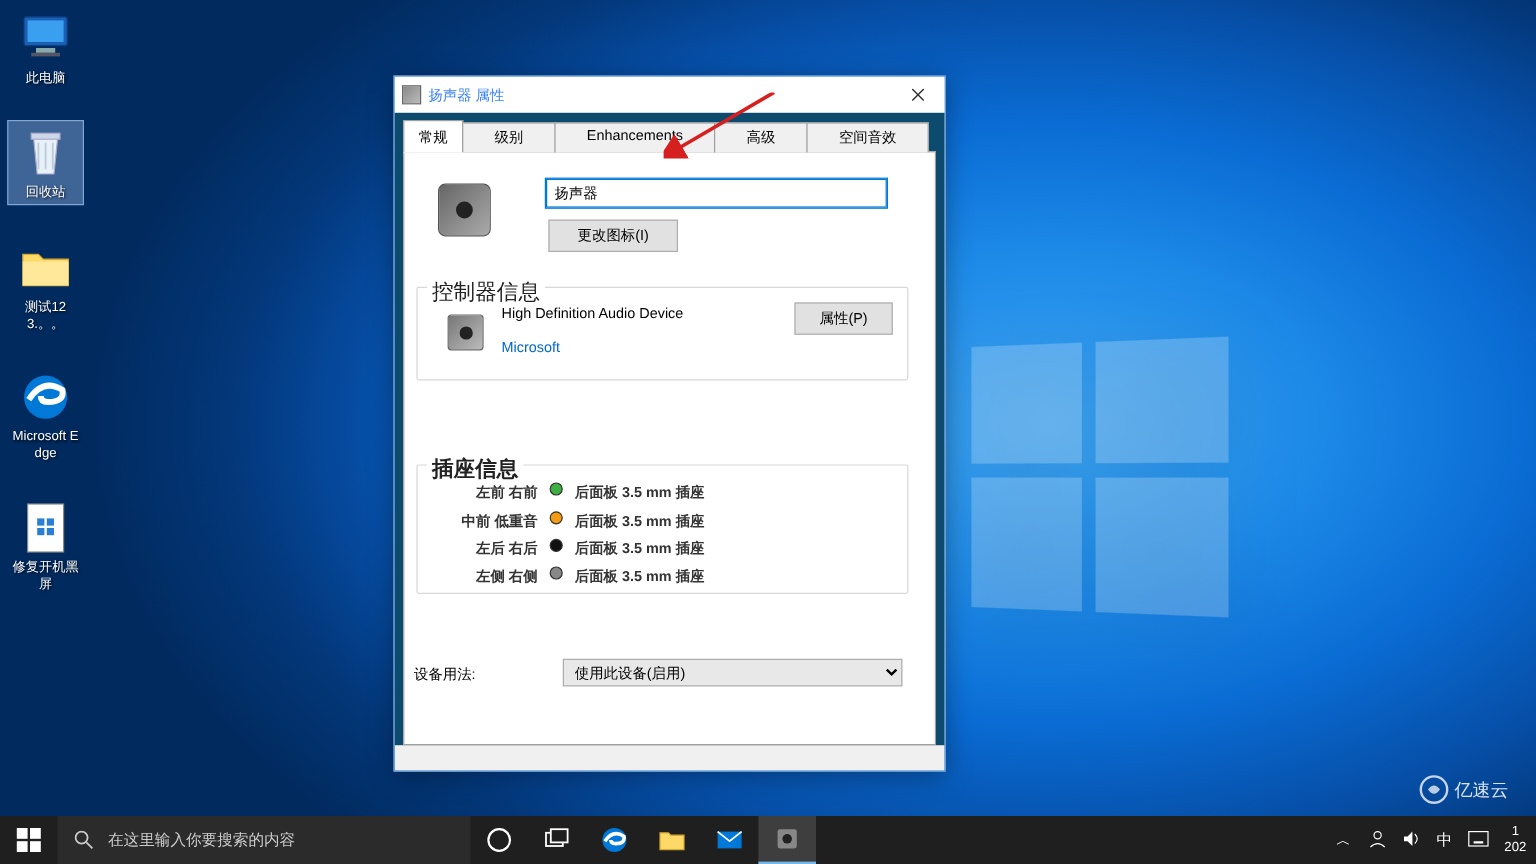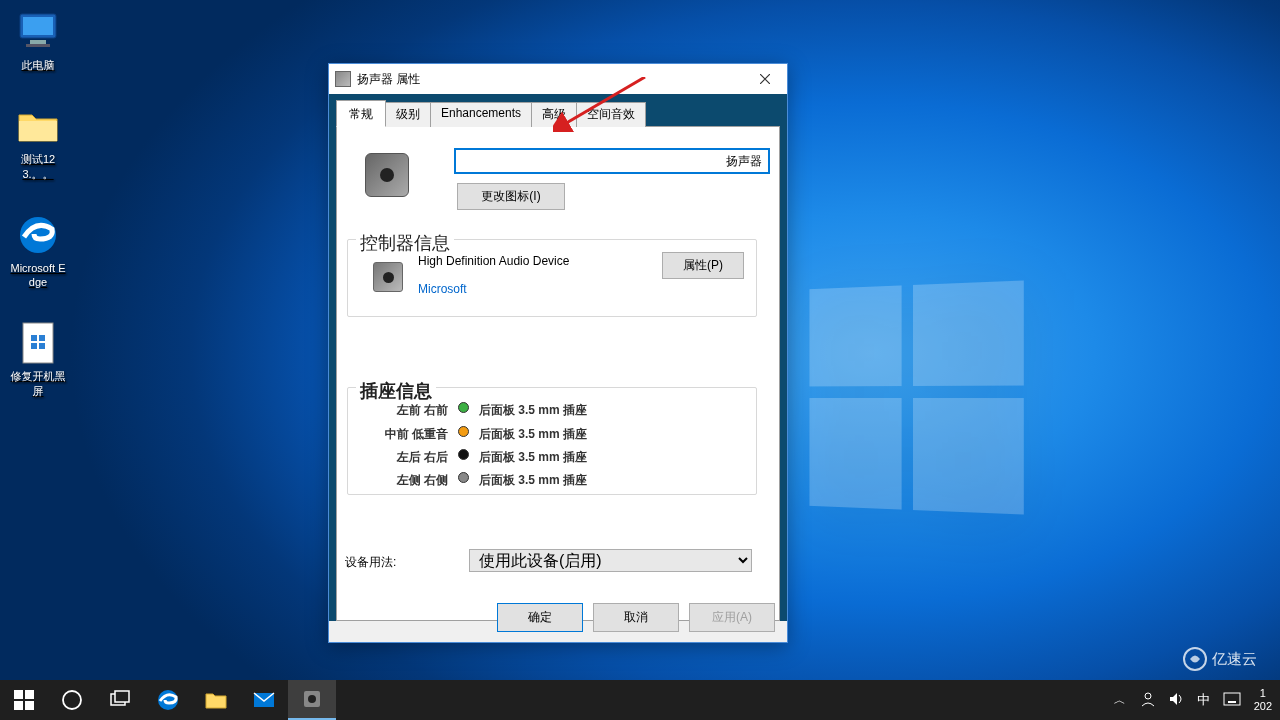--- a/index.html
+++ b/index.html
@@ -13,51 +13,51 @@
 .win-logo {
   position: absolute; left: 800px; top: 285px; width: 225px; height: 225px;
   display: grid; grid-template-columns: 1fr 1.1fr; grid-template-rows: 1fr 1.1fr; gap: 12px;
   transform: perspective(900px) rotateY(-18deg);
   filter: drop-shadow(0 10px 30px rgba(0,0,0,0.3));
 }
 .win-logo div { background: rgba(255,255,255,0.22); }
 
 
 .desktop-icons { position: absolute; left: 6px; top: 6px; width: 80px; }
-.d-icon { width: 64px; text-align: center; margin-bottom: 26px; cursor: pointer; padding: 2px; text-decoration: underline; }
+.d-icon { width: 64px; text-align: center; margin-bottom: 26px; cursor: pointer; padding: 2px; }
 .d-icon.sel { background: rgba(180,210,255,0.35); border: 1px solid rgba(180,210,255,0.6); }
 .d-icon .img { width: 48px; height: 48px; margin: 0 auto 2px; display: flex; align-items: center; justify-content: center; }
 .d-icon .lbl { color: #fff; font-size: 11px; text-shadow: 1px 1px 2px rgba(0,0,0,0.8); line-height: 1.3; word-break: break-all; }
 
 
 .dialog {
   position: absolute; left: 328px; top: 63px; width: 460px; height: 580px;
   background: #f0f0f0; border: 1px solid #4a8cd8; box-shadow: 0 4px 20px rgba(0,0,0,0.35);
 }
 .titlebar { height: 30px; background: #fff; display: flex; align-items: center; padding-left: 6px; }
 .titlebar .tb-icon { width: 16px; height: 16px; background: linear-gradient(135deg,#888,#bbb); border:1px solid #666; margin-right: 6px; }
-.titlebar .tb-title { font-size: 12px; flex: 1; color: #000000; }
+.titlebar .tb-title { font-size: 12px; flex: 1; color: #3b82f6; }
 .titlebar .close { width: 44px; height: 30px; display: flex; align-items: center; justify-content: center; cursor: pointer; font-size: 14px; color: #333; }
 
 .tab-area { padding: 7px 7px 0 7px; background: #0c4a6e; }
 .tabs { display: flex; position: relative; top: 1px; z-index: 2; }
-.tab { background: #f0f0f0; border: 1px solid #a0a0a0; border-bottom: none; font-size: 12px; padding: 3px 10px; cursor: pointer; margin-right: -1px; }
+.tab { background: #f0f0f0; border: 1px solid #a0a0a0; border-bottom: none; font-size: 12px; padding: 3px 26px; cursor: pointer; margin-right: -1px; }
 .tab.active { background: #fff; border-bottom: 1px solid #fff; position: relative; z-index: 3; padding: 5px 12px 3px; margin-top: -2px; }
 
 .panel { background: #fff; border: 1px solid #a0a0a0; height: 495px; padding: 16px 14px; position: relative; }
 
 
 .arrow {
   position: absolute; left: 216px; top: -50px; width: 100px; height: 55px; pointer-events: none; z-index: 10;
 }
 
 .dev-icon { position: absolute; left: 28px; top: 26px; width: 44px; height: 44px; background: linear-gradient(135deg,#666,#aaa); border-radius: 6px; border: 1px solid #555; }
 .dev-icon:before { content:""; position:absolute; left:14px; top:14px; width:14px; height:14px; background:#222; border-radius:50%; }
 
-.name-input { position: absolute; left: 118px; top: 22px; width: 314px; height: 24px; border: 1px solid #0078d7; font-size: 12px; padding: 2px 6px; background: #fff; outline: 1px solid #0078d7; text-align: right; }
+.name-input { position: absolute; left: 118px; top: 22px; width: 284px; height: 24px; border: 1px solid #0078d7; font-size: 12px; padding: 2px 6px; background: #fff; outline: 1px solid #0078d7; }
 .btn { background: #e1e1e1; border: 1px solid #adadad; font-size: 12px; padding: 4px 18px; cursor: pointer; }
 .btn-icon { position: absolute; left: 120px; top: 56px; width: 108px; }
 
 .fieldset { border: 1px solid #d8d8d8; border-radius: 2px; position: absolute; left: 10px; width: 410px; }
 .fieldset .legend { position: absolute; top: -9px; left: 8px; background: #fff; padding: 0 4px; font-size: 18px; color: #222; text-align: center; }
 
 .fs-ctrl { top: 112px; height: 78px; }
 .ctrl-icon { position: absolute; left: 25px; top: 22px; width: 30px; height: 30px; background: linear-gradient(135deg,#777,#bbb); border-radius:3px; border:1px solid #666; }
 .ctrl-icon:before{content:"";position:absolute;left:9px;top:9px;width:11px;height:11px;background:#222;border-radius:50%;}
 .ctrl-name { position: absolute; left: 70px; top: 14px; font-size: 12px; }
@@ -68,21 +68,21 @@
 .jack-row { position: absolute; left: 22px; display: flex; align-items: flex-start; font-size: 12px; }
 .jack-row .lbl { width: 78px; text-align: right; margin-right: 10px; color:#333;}
 .jack-row .dot { width: 11px; height: 11px; border-radius: 50%; border: 1px solid #333; margin-right: 10px; }
 .jack-row .desc { color:#333; }
 .j1 { top: 14px; } .j1 .dot { background:#3cb043; }
 .j2 { top: 38px; } .j2 .dot { background:#f39c12; }
 .j3 { top: 61px; } .j3 .dot { background:#111; }
 .j4 { top: 84px; } .j4 .dot { background:#888; }
 
 .usage-lbl { position: absolute; left: 8px; top: 427px; font-size: 12px; }
-.usage-sel { position: absolute; left: 132px; top: 422px; width: 283px; height: 23px; font-size: 16px; border: 1px solid #adadad; background: #e8e8e8; padding: 0 5px; }
+.usage-sel { position: absolute; left: 132px; top: 422px; width: 283px; height: 23px; font-size: 12px; border: 1px solid #adadad; background: #e8e8e8; padding: 0 5px; }
 
 .dlg-btns { position: absolute; right: 12px; bottom: 10px; display: flex; gap: 10px; }
 .dlg-btns .btn { width: 86px; padding: 5px 0; text-align: center; }
 .btn.primary { border: 1px solid #0078d7; }
 .btn.disabled { color: #a0a0a0; cursor: default; }
 
 
 .taskbar { position: absolute; left: 0; bottom: 0; width: 1280px; height: 40px; background: #1f1f1f; display: flex; align-items: stretch; }
 .tb-btn { width: 48px; display: flex; align-items: center; justify-content: center; cursor: pointer; }
 .tb-btn.active { background: rgba(255,255,255,0.14); border-bottom: 2px solid #76b9ed; }
@@ -112,20 +112,30 @@
   <div class="d-icon">
     <div class="img">
         <svg width="44" height="40">
           <rect x="4" y="2" width="36" height="24" rx="2" fill="#1960b5" stroke="#0c3f80"></rect>
           <rect x="7" y="5" width="30" height="18" fill="#3b9ff0"></rect>
           <rect x="14" y="28" width="16" height="4" fill="#8aa"></rect>
           <rect x="10" y="32" width="24" height="3" fill="#556"></rect>
         </svg>
       </div>
     <div class="lbl">此电脑</div>
+  </div>
+  <div class="d-icon sel">
+    <div class="img">
+        <svg width="40" height="44">
+          <path d="M10 10 L30 10 L27 40 L13 40 Z" fill="#e8f0f8" stroke="#aac"></path>
+          <rect x="8" y="6" width="24" height="5" fill="#ccd8e8" stroke="#aac"></rect>
+          <path d="M14 14 L14 36 M20 14 L20 36 M26 14 L26 36" stroke="#bcd" stroke-width="1.5"></path>
+        </svg>
+      </div>
+    <div class="lbl">回收站</div>
   </div>
   <div class="d-icon">
     <div class="img">
         <svg width="44" height="38">
           <path d="M3 8 L16 8 L20 12 L41 12 L41 34 L3 34 Z" fill="#ffd968" stroke="#d4a830"></path>
           <path d="M3 14 L41 14 L41 34 L3 34 Z" fill="#ffe89a"></path>
         </svg>
       </div>
     <div class="lbl">测试123.。。</div>
   </div>
@@ -218,43 +228,45 @@
         </div>
       </div>
 
       <div class="usage-lbl">设备用法:</div>
       <select class="usage-sel">
         <option>使用此设备(启用)</option>
       </select>
     </div>
   </div>
 
-  <div class="dlg-btns">
-    <button class="btn primary">确定</button>
-    <button class="btn">取消</button>
-    <button class="btn disabled">应用(A)</button>
-  </div>
 </div>
 
 <div class="watermark">
   <svg width="96" height="30">
       <circle cx="15" cy="15" r="11" fill="none" stroke="#fff" stroke-width="2" opacity=".9"></circle>
       <path d="M10 15 Q15 8 20 15 Q15 22 10 15" fill="#fff" opacity=".85"></path>
       <text x="32" y="20" fill="#fff" font-size="15">亿速云</text>
     </svg>
 </div>
 
 <div class="taskbar">
   <div class="tb-btn">
     <svg class="app-ico">
         <rect x="2" y="2" width="9" height="9" fill="#fff"></rect>
         <rect x="13" y="2" width="9" height="9" fill="#fff"></rect>
         <rect x="2" y="13" width="9" height="9" fill="#fff"></rect>
         <rect x="13" y="13" width="9" height="9" fill="#fff"></rect>
       </svg>
+  </div>
+  <div class="search-box">
+    <svg class="sicon" width="16" height="16">
+        <circle cx="6" cy="6" r="5" fill="none" stroke="#ccc" stroke-width="1.5"></circle>
+        <line x1="10" y1="10" x2="15" y2="15" stroke="#ccc" stroke-width="1.5"></line>
+      </svg>
+    <span>在这里输入你要搜索的内容</span>
   </div>
   <div class="tb-btn">
     <svg class="app-ico">
         <circle cx="12" cy="12" r="9" fill="none" stroke="#fff" stroke-width="1.8"></circle>
       </svg>
   </div>
   <div class="tb-btn">
     <svg class="app-ico">
         <rect x="3" y="6" width="14" height="11" fill="none" stroke="#fff" stroke-width="1.5"></rect>
         <rect x="7" y="3" width="14" height="11" fill="#1f1f1f" stroke="#fff" stroke-width="1.5"></rect>

